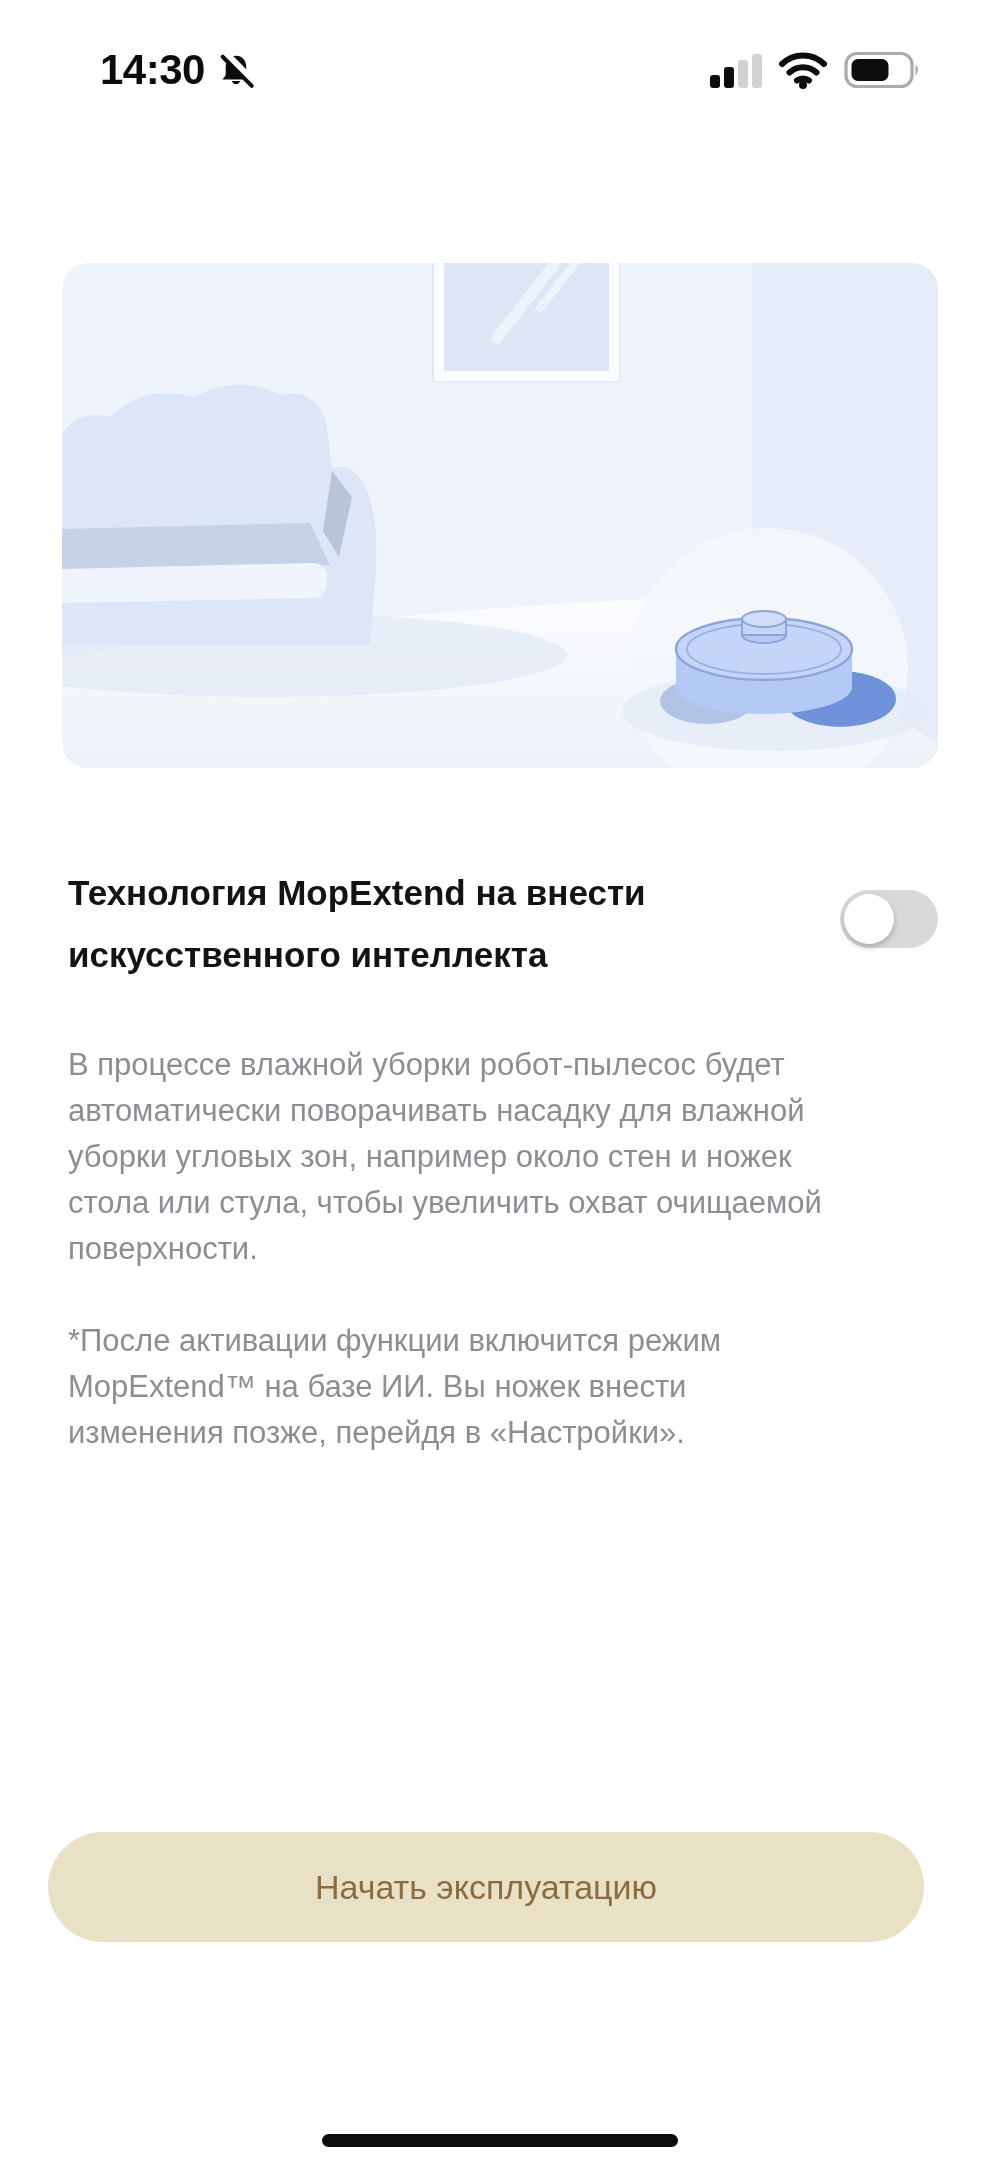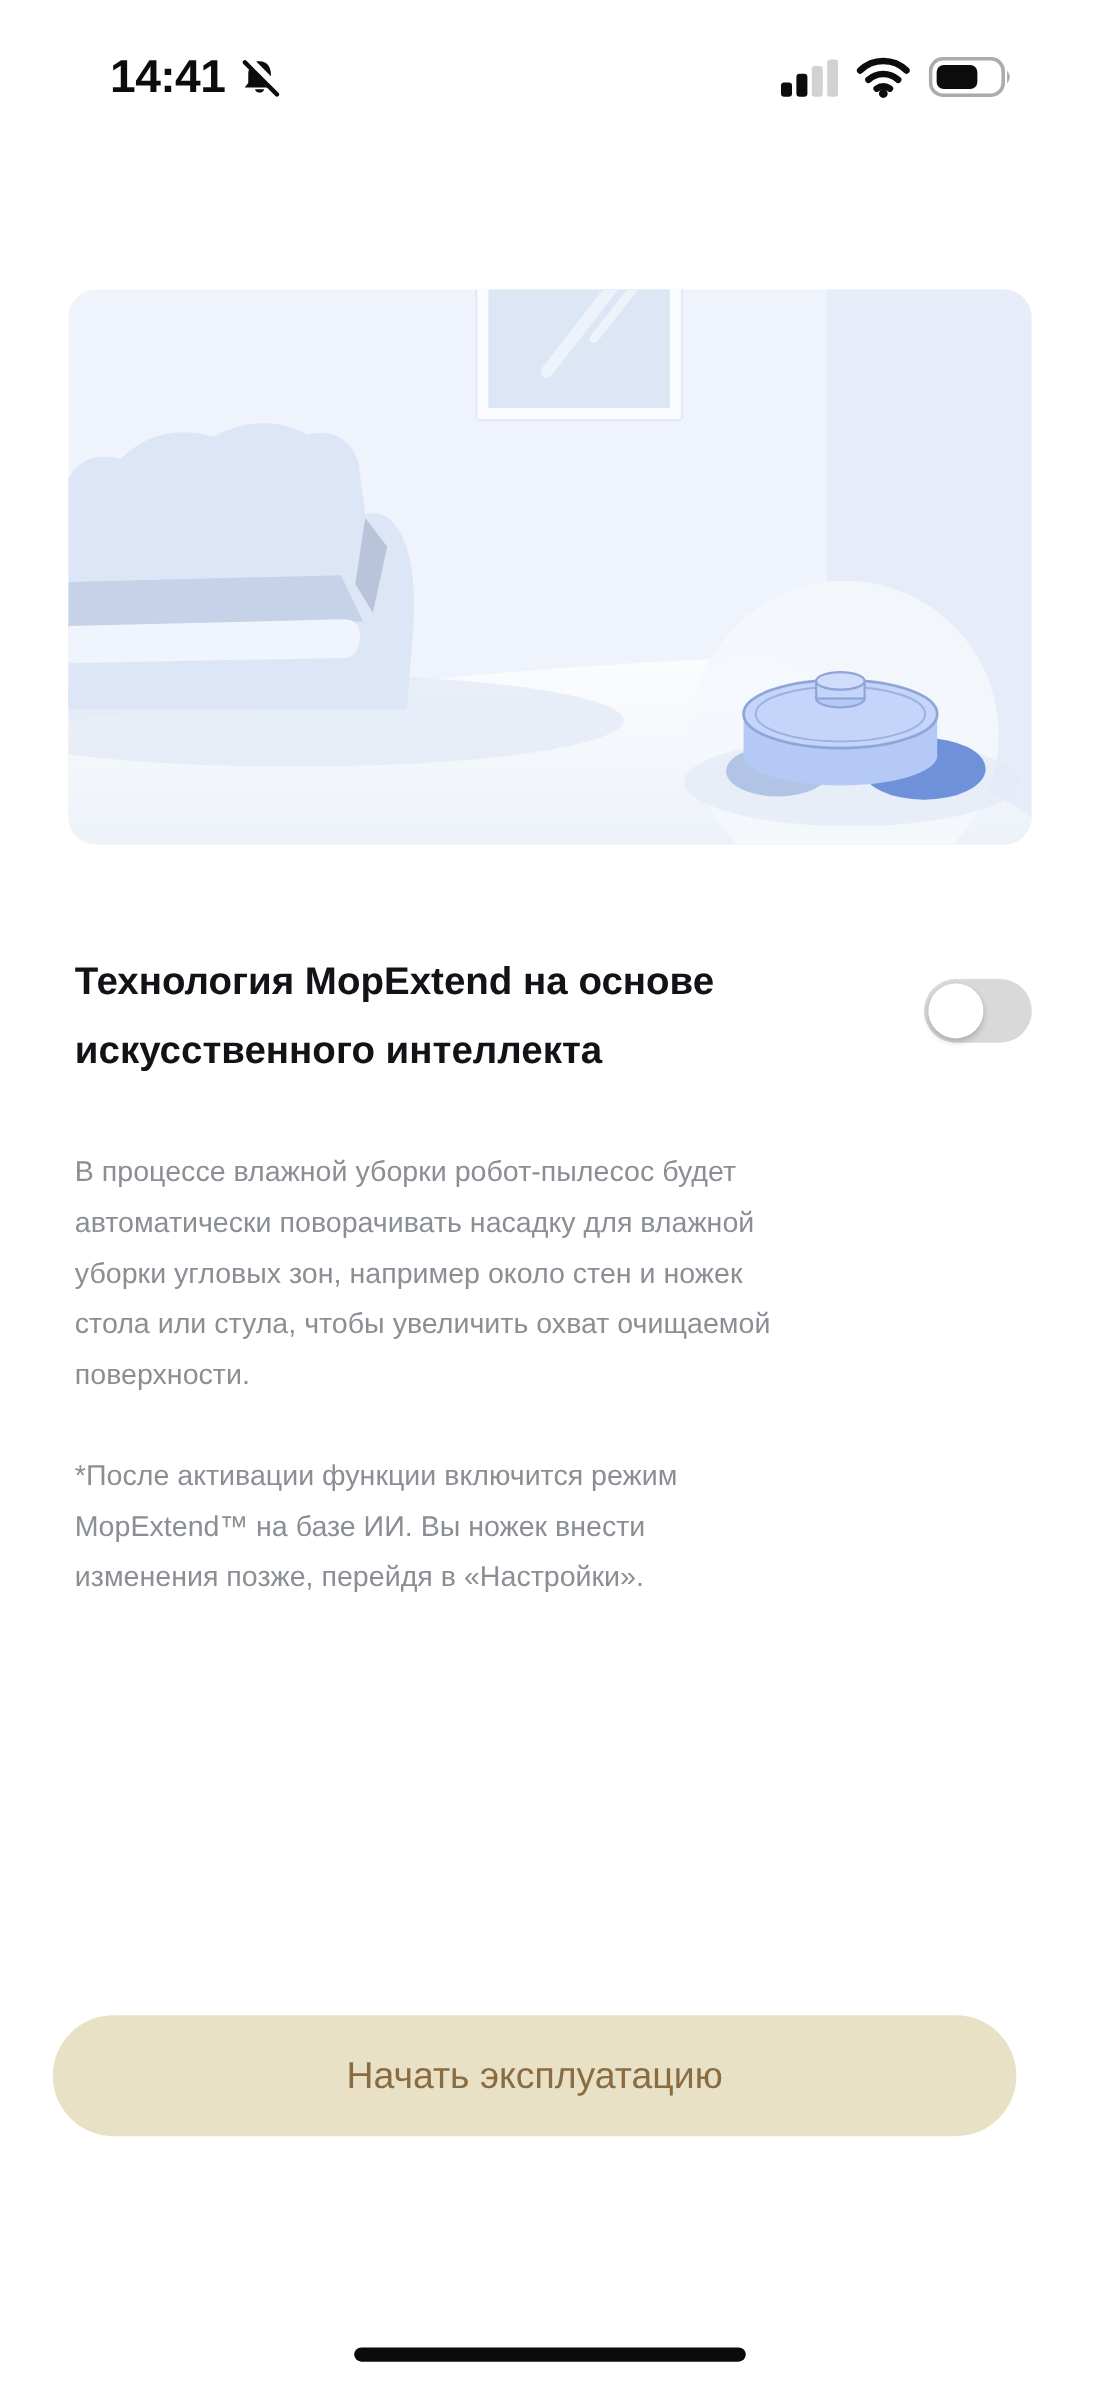--- a/index.html
+++ b/index.html
@@ -44,21 +44,21 @@
     cursor:pointer;
   }
   .toggle-knob{
     position:absolute;top:4px;left:4px;width:50px;height:50px;border-radius:50%;
     background:#ffffff;box-shadow:0 3px 6px rgba(0,0,0,.22);
   }
 
   
   .body-text{
     position:absolute;left:62px;width:880px;margin:0;padding-left:6px;
-    font-size:26px;line-height:46px;color:#8b8f94;
+    font-size:31px;line-height:46px;color:#8b8f94;
     white-space:pre-line;font-weight:400;
   }
   .p1{top:1042px;}
   .p2{top:1318px;}
 
   
   .cta-button{
     position:absolute;top:1832px;left:48px;width:876px;height:110px;
     border:none;border-radius:55px;background:#e9e1c5;
     color:#8a6c42;font-size:34px;font-weight:500;
@@ -73,21 +73,21 @@
     border-radius:7px;background:#0b0b0b;cursor:grab;
   }
 </style>
 </head>
 <body>
 
 <div class="screen">
 
   <div class="status-bar">
     <div class="sb-left">
-      <span class="sb-time">14:41</span>
+      <span class="sb-time">14:30</span>
       <span style="display:inline-flex;margin-top:4px;">
         <svg width="42" height="42" viewBox="0 0 44 44">
           <path d="M22 5 C15.4 5 11.2 10 11.2 17.5 L11.2 25.5 L7.8 29.8 L36.2 29.8 L32.8 25.5 L32.8 17.5 C32.8 10 28.6 5 22 5 Z" fill="#0c0c0c"></path>
           <path d="M17.6 31.5 a4.6 4.6 0 0 0 8.8 0 Z" fill="#0c0c0c"></path>
           <line x1="9.5" y1="4.5" x2="40" y2="35" stroke="#ffffff" stroke-width="9" stroke-linecap="round" opacity="0"></line>
           <line x1="12.5" y1="3.5" x2="41" y2="32" stroke="#ffffff" stroke-width="8" stroke-linecap="butt" transform="translate(1.5,2.5)"></line>
           <line x1="8" y1="6" x2="38.5" y2="36.5" stroke="#0c0c0c" stroke-width="4.2" stroke-linecap="round"></line>
         </svg>
       </span>
     </div>
@@ -165,21 +165,21 @@
         <g>
           <ellipse cx="702" cy="372" rx="22" ry="8" fill="#b5c9f6" stroke="#8fa5d8" stroke-width="2"></ellipse>
           <rect x="680" y="356" width="44" height="16" fill="#c5d5f9" stroke="#8fa5d8" stroke-width="2"></rect>
           <ellipse cx="702" cy="356" rx="22" ry="8" fill="#cfdcfa" stroke="#8fa5d8" stroke-width="2"></ellipse>
         </g>
       </g>
     </svg>
   </div>
 
   <div class="feature-row">
-    <h1 class="feature-title">Технология MopExtend на основе
+    <h1 class="feature-title">Технология MopExtend на внести
 искусственного интеллекта</h1>
     <div class="toggle" role="switch" aria-checked="false">
       <div class="toggle-knob"></div>
     </div>
   </div>
 
   <p class="body-text p1">В процессе влажной уборки робот-пылесос будет
 автоматически поворачивать насадку для влажной
 уборки угловых зон, например около стен и ножек
 стола или стула, чтобы увеличить охват очищаемой

